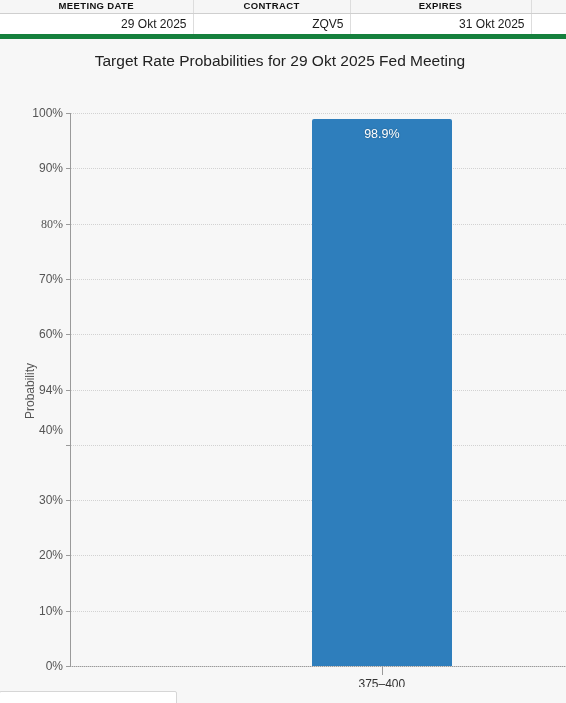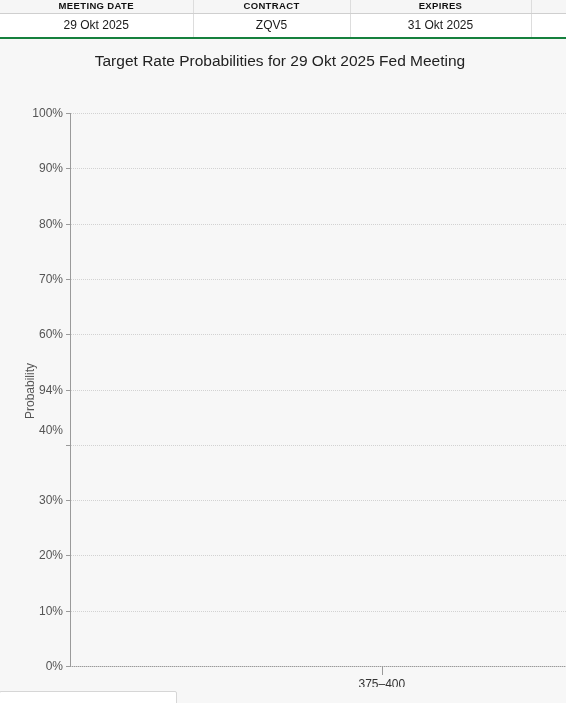--- a/index.html
+++ b/index.html
@@ -37,25 +37,25 @@
     border-right: 1px solid #dddddd;
     border-bottom: 1px solid #cfcfcf;
     white-space: nowrap;
     overflow: hidden;
   }
   .fed-table td {
     height: 24px;
     padding: 0 6px;
     font-size: 12px;
     color: #1a1a1a;
-    text-align: center;
+    text-align: right;
     vertical-align: middle;
     background: #ffffff;
     border-right: 1px solid #dddddd;
-    border-bottom: 2px solid #15803d;
+    border-bottom: 7px solid #15803d;
     white-space: nowrap;
     overflow: hidden;
   }
   .fed-table th:last-child, .fed-table td:last-child { border-right: none; }
 
   
   .chart-panel {
     position: absolute;
     top: 39px; left: 0;
     width: 566px;
@@ -222,27 +222,30 @@
         <div class="ytick-mark" style="top: 276.5px;"></div>
         <div class="ytick-label" style="top: 276.5px;">94%</div>
         <div class="gridline" style="top: 221.2px;"></div>
         <div class="ytick-mark" style="top: 221.2px;"></div>
         <div class="ytick-label" style="top: 221.2px;">60%</div>
         <div class="gridline" style="top: 165.9px;"></div>
         <div class="ytick-mark" style="top: 165.9px;"></div>
         <div class="ytick-label" style="top: 165.9px;">70%</div>
         <div class="gridline" style="top: 110.6px;"></div>
         <div class="ytick-mark" style="top: 110.6px;"></div>
-        <div class="ytick-label" style="top: 110.6px;">80%</div>
+        <div class="ytick-label" style="top: 110.6px; font-family: Liberation Serif, serif;">80%</div>
         <div class="gridline" style="top: 55.3px;"></div>
         <div class="ytick-mark" style="top: 55.3px;"></div>
         <div class="ytick-label" style="top: 55.3px;">90%</div>
         <div class="gridline" style="top: 0px;"></div>
         <div class="ytick-mark" style="top: 0px;"></div>
         <div class="ytick-label" style="top: 0px;">100%</div>
+        <div class="bar" style="left: 240.86px; width: 140px; height: 546.917px; background: rgb(46, 126, 188);">
+          <div class="bar-value" style="color: rgb(255, 255, 255);">98.9%</div>
+        </div>
         <div class="xtick-mark" style="left: 310.86px;"></div>
         <div class="xtick-label" style="left: 310.86px; text-align: right;">375–400</div>
       </div>
 
   </div>
 
   <div class="bottom-strip"></div>
   <div class="bottom-box"></div>
 
 </div>

